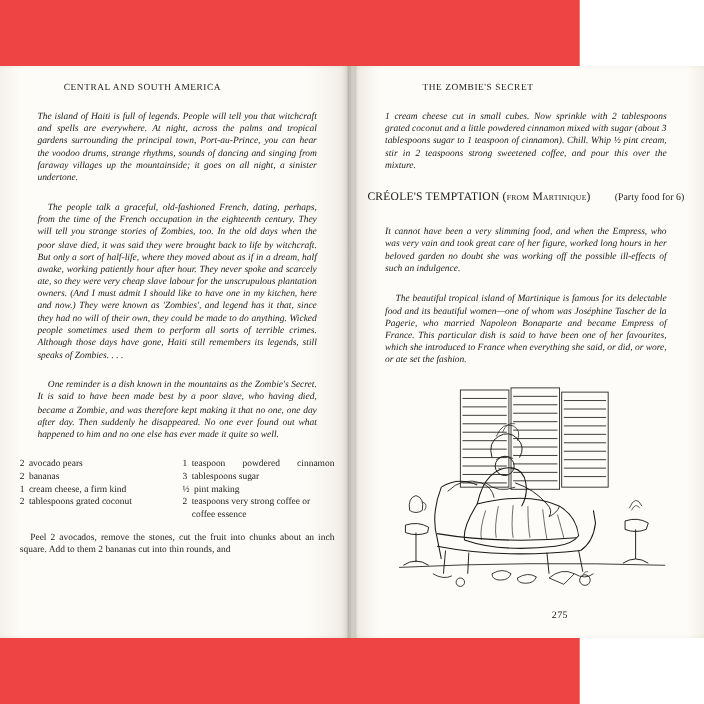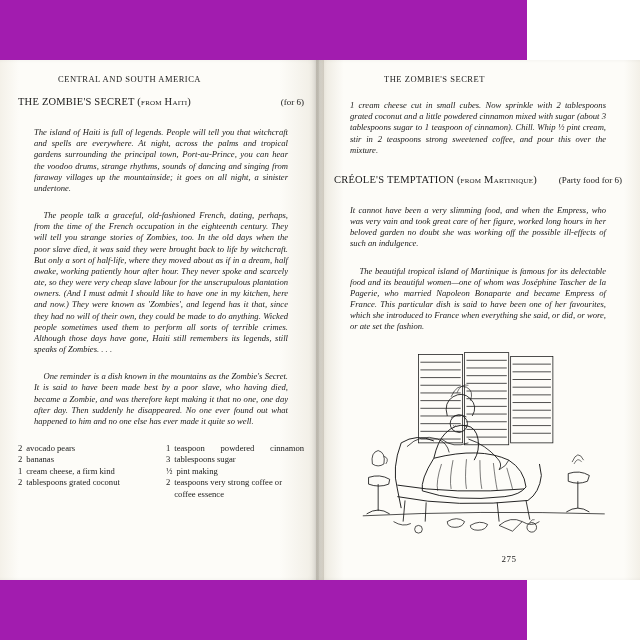--- a/index.html
+++ b/index.html
@@ -11,21 +11,21 @@
     width: 640px;
     height: 640px;
     font-family: "Liberation Serif", serif;
     color: #1a1a1a;
     overflow: hidden;
   }
   .book {
     position: relative;
     width: 527px;
     height: 640px;
-    background: #a21caf;
+    background: #ef4444;
   }
   .spread {
     position: absolute;
     left: 0;
     top: 60px;
     width: 640px;
     height: 520px;
     display: flex;
     background: #fbfaf6;
   }
@@ -142,24 +142,20 @@
 </head>
 <body>
 
 <div class="book">
 
   <div class="spread">
 
     <div class="page page-left">
       <div class="running-head rh-left">CENTRAL AND SOUTH AMERICA</div>
 
-      <div class="title-row">
-        <h2 class="recipe-title">THE ZOMBIE'S SECRET (from Haiti)</h2>
-        <span class="serves">(for 6)</span>
-      </div>
 
       <p class="body">The island of Haiti is full of legends. People will tell you that witchcraft and spells are everywhere. At night, across the palms and tropical gardens surrounding the principal town, Port-au-Prince, you can hear the voodoo drums, strange rhythms, sounds of dancing and singing from faraway villages up the mountainside; it goes on all night, a sinister undertone.</p>
       <p class="body">The people talk a graceful, old-fashioned French, dating, perhaps, from the time of the French occupation in the eighteenth century. They will tell you strange stories of Zombies, too. In the old days when the poor slave died, it was said they were brought back to life by witchcraft. But only a sort of half-life, where they moved about as if in a dream, half awake, working patiently hour after hour. They never spoke and scarcely ate, so they were very cheap slave labour for the unscrupulous plantation owners. (And I must admit I should like to have one in my kitchen, here and now.) They were known as 'Zombies', and legend has it that, since they had no will of their own, they could be made to do anything. Wicked people sometimes used them to perform all sorts of terrible crimes. Although those days have gone, Haiti still remembers its legends, still speaks of Zombies. . . .</p>
       <p class="body">One reminder is a dish known in the mountains as the Zombie's Secret. It is said to have been made best by a poor slave, who having died, became a Zombie, and was therefore kept making it that no one, one day after day. Then suddenly he disappeared. No one ever found out what happened to him and no one else has ever made it quite so well.</p>
 
       <div class="ingredients">
         <div class="ing-col">
           <div class="ing-line">
             <span class="qty">2</span>
             <span class="txt">avocado pears</span>
@@ -190,20 +186,23 @@
             <span class="qty">½</span>
             <span class="txt">pint making</span>
           </div>
           <div class="ing-line">
             <span class="qty">2</span>
             <span class="txt">teaspoons very strong coffee or coffee essence</span>
           </div>
         </div>
       </div>
 
+      <div class="tail">
+        <span class="indent">Peel 2 avocados, remove the stones, cut the fruit into chunks about an inch square. Add to them 2 bananas cut into thin rounds, and</span>
+      </div>
 
     </div>
 
     <div class="page page-right">
       <div class="running-head rh-right">THE ZOMBIE'S SECRET</div>
 
       <p class="body">1 cream cheese cut in small cubes. Now sprinkle with 2 tablespoons grated coconut and a little powdered cinnamon mixed with sugar (about 3 tablespoons sugar to 1 teaspoon of cinnamon). Chill. Whip ½ pint cream, stir in 2 teaspoons strong sweetened coffee, and pour this over the mixture.</p>
 
       <div class="title-row" style="margin-top:18px;">
         <h2 class="recipe-title">CRÉOLE'S TEMPTATION (from Martinique)</h2>

